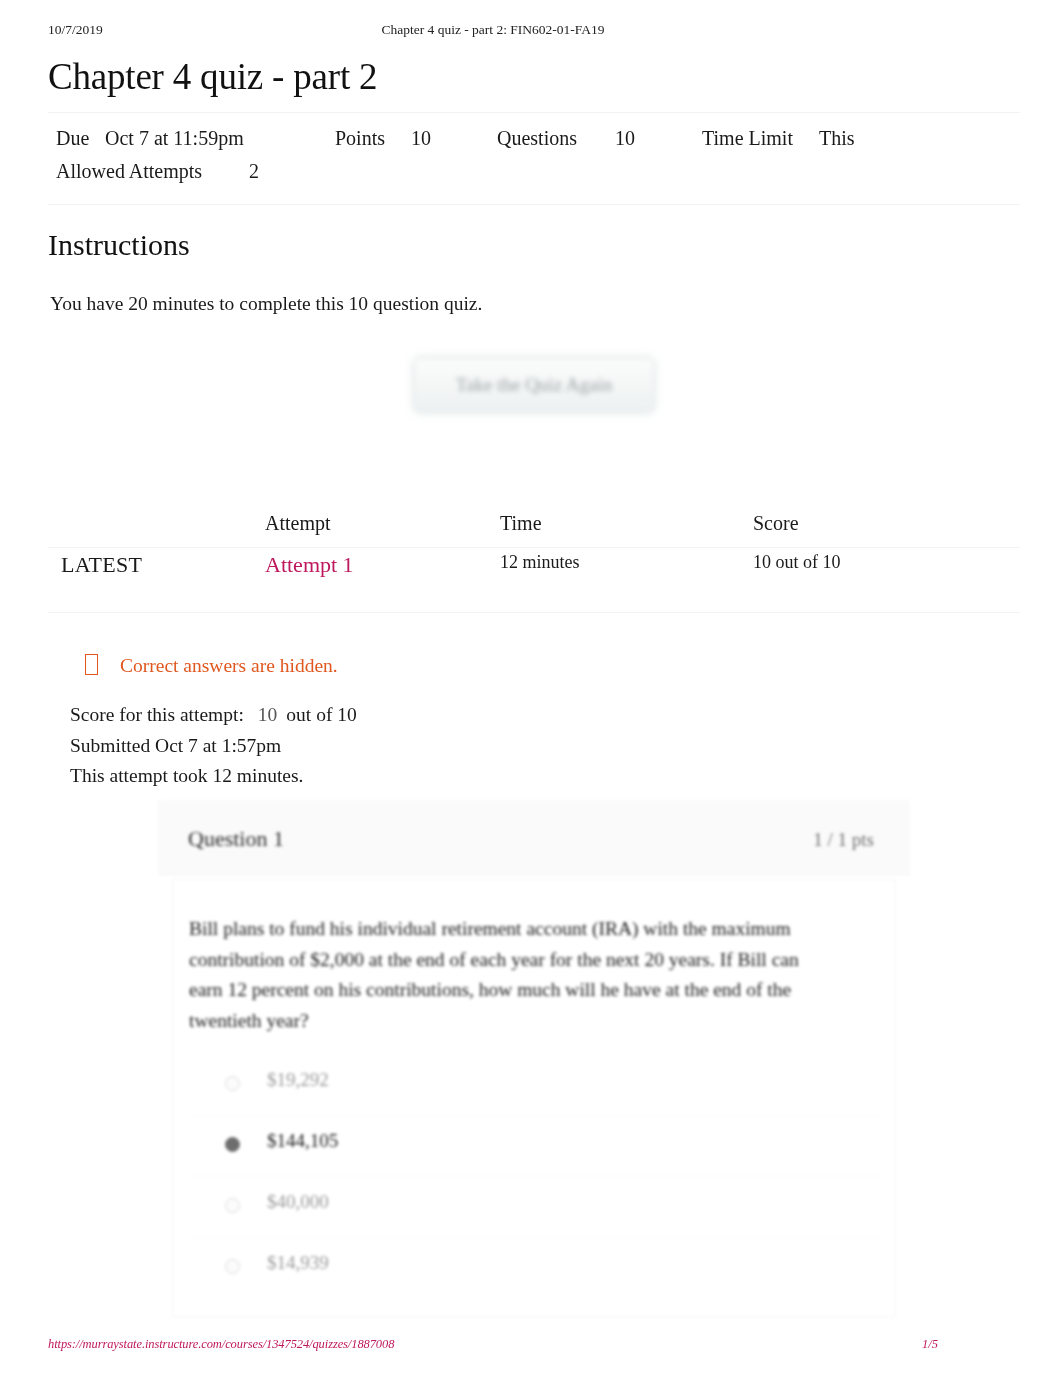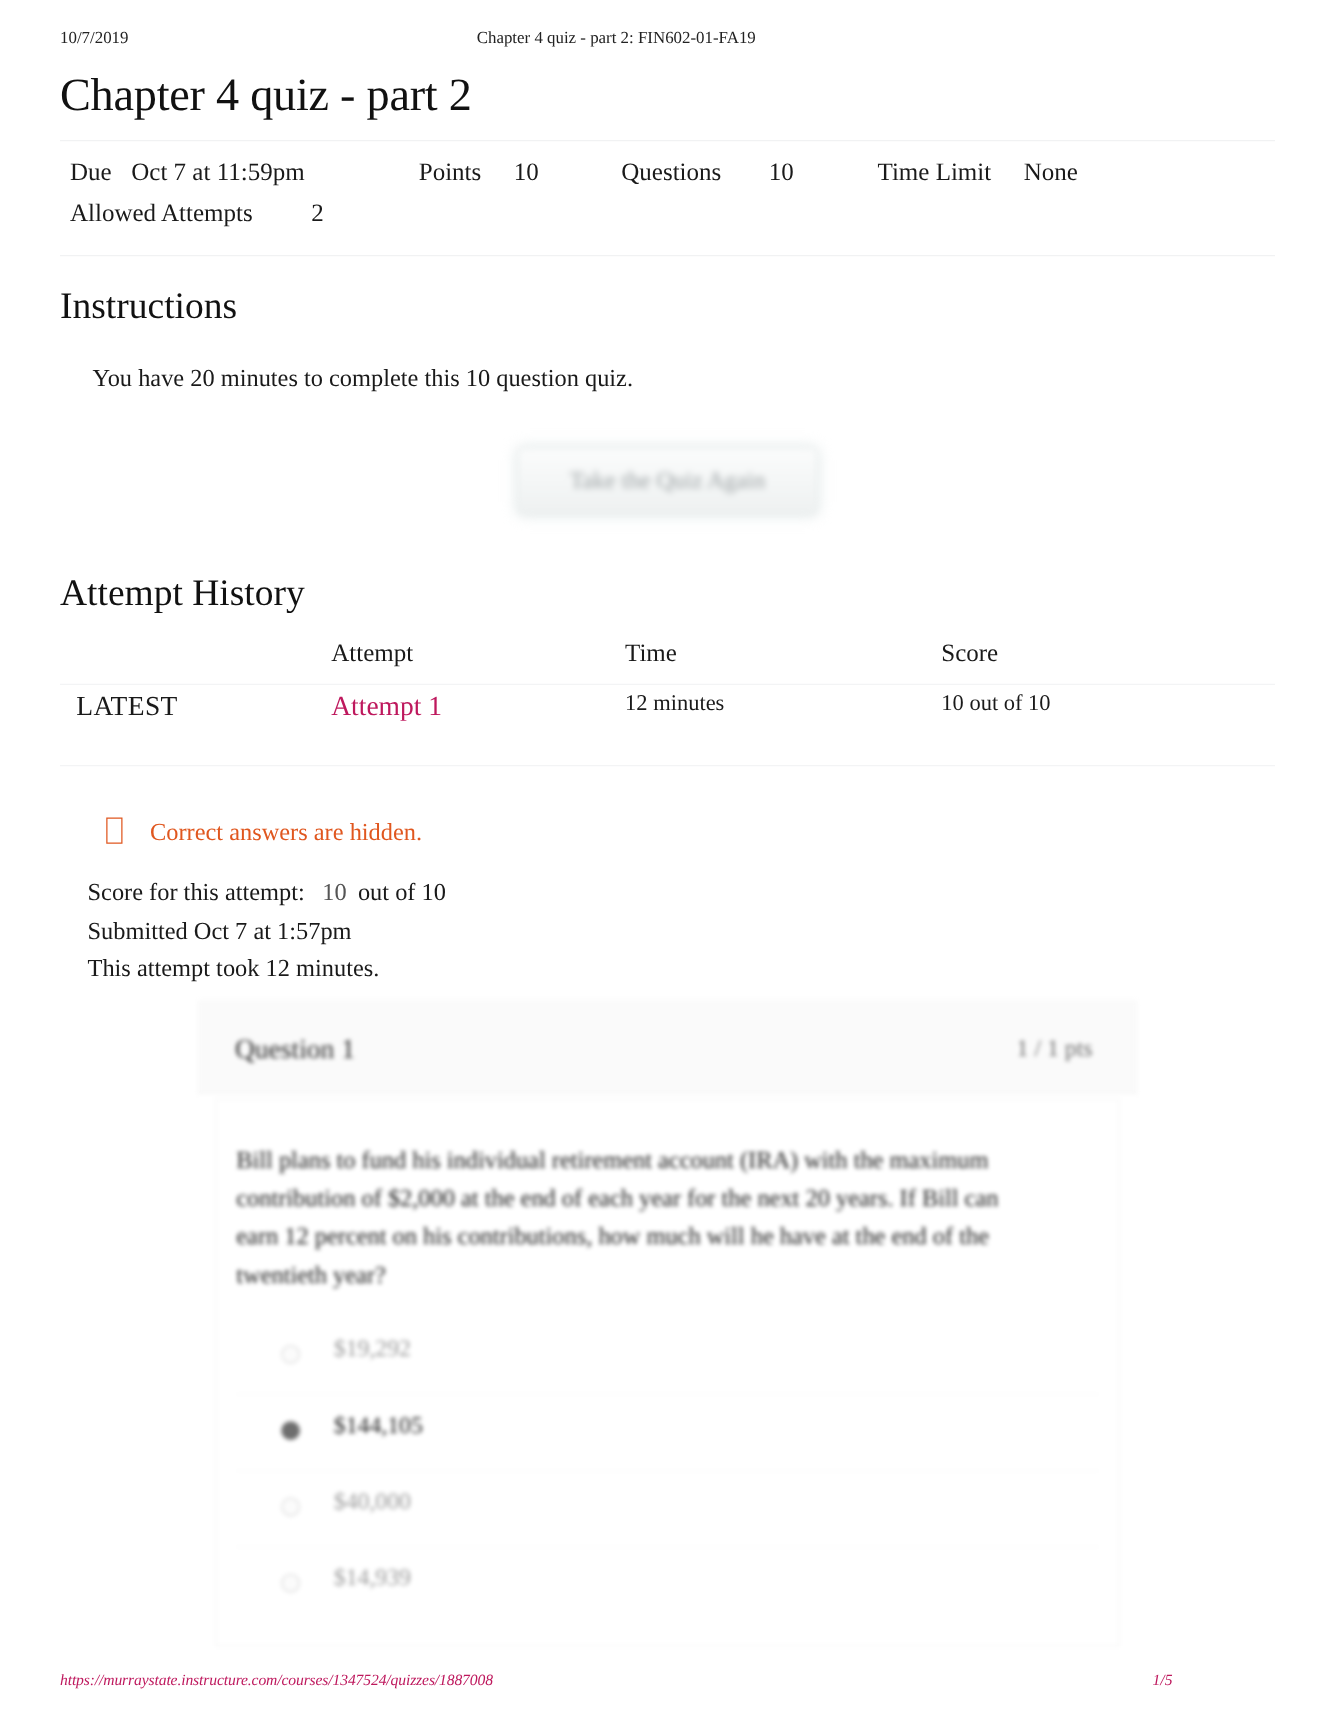--- a/index.html
+++ b/index.html
@@ -128,21 +128,20 @@
   }
   .section-h.instructions { top: 228px; }
   .section-h.attempt-history { top: 458px; }
 
   .instructions-text {
     position: absolute;
     left: 50px;
     top: 293px;
     font-size: 19.5px;
     color: #1a1a1a;
-    margin-left: 24px;
   }
 
   
   .retake-wrap {
     position: absolute;
     left: 414px;
     top: 358px;
     width: 240px;
     height: 54px;
     filter: blur(2.4px);
@@ -330,38 +329,37 @@
 
   <div class="detail-block">
     <div class="detail-row">
       <span class="d-lbl det-due-l">Due</span>
       <span class="d-val det-due-v">Oct 7 at 11:59pm</span>
       <span class="d-lbl det-pts-l">Points</span>
       <span class="d-val det-pts-v">10</span>
       <span class="d-lbl det-qs-l">Questions</span>
       <span class="d-val det-qs-v">10</span>
       <span class="d-lbl det-tl-l">Time Limit</span>
-      <span class="d-val det-tl-v">None</span>
+      <span class="d-val det-tl-v">This</span>
     </div>
     <div class="detail-row">
       <span class="d-lbl det-att-l">Allowed Attempts</span>
       <span class="d-val det-att-v">2</span>
     </div>
   </div>
 
   <div class="rule bottom"></div>
 
   <h2 class="section-h instructions">Instructions</h2>
   <div class="instructions-text">You have 20 minutes to complete this 10 question quiz.</div>
 
   <div class="retake-wrap">
     <div class="retake-btn">Take the Quiz Again</div>
   </div>
 
-  <h2 class="section-h attempt-history">Attempt History</h2>
 
   <div class="history">
     <div class="hrow head">
       <span class="hcell hc0"></span>
       <span class="hcell hc1">Attempt</span>
       <span class="hcell hc2">Time</span>
       <span class="hcell hc3">Score</span>
     </div>
   </div>
 

